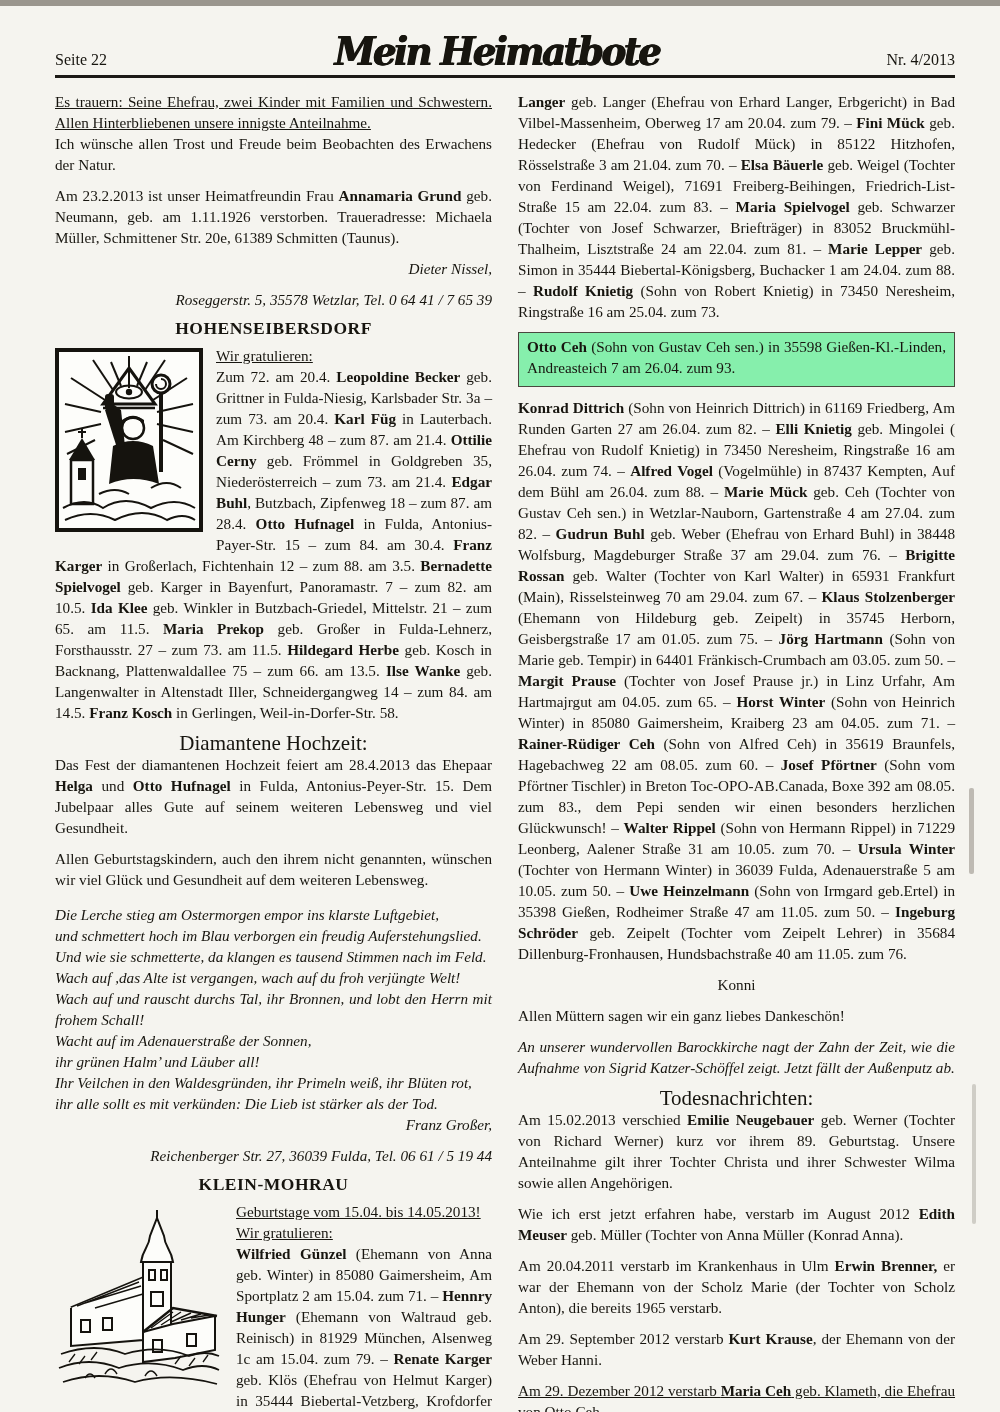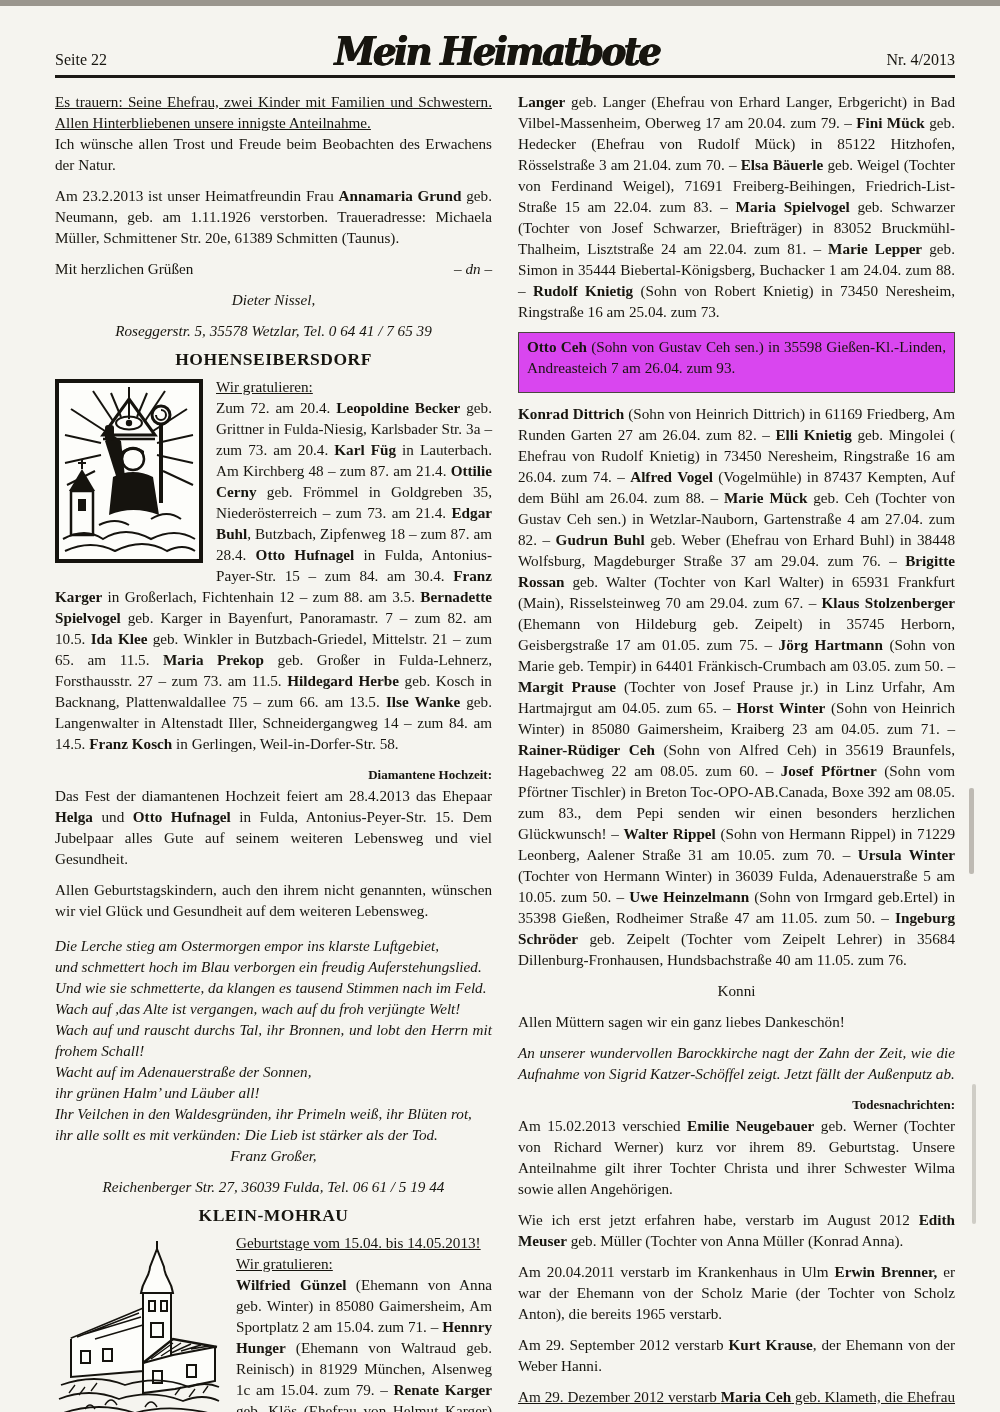--- a/index.html
+++ b/index.html
@@ -11,30 +11,30 @@
   .page-label,.issue-label{font-size:16px;line-height:20px;}
   .masthead{font-family:"DejaVu Serif",serif;font-weight:bold;font-style:italic;
             font-size:37px;line-height:38px;letter-spacing:-2.5px;
             transform:scaleY(1.08);text-shadow:0.8px 0 0 #17150f, -0.4px 0 0 #17150f;}
   .header-rule{height:3px;background:#1c1a16;margin:0 45px 0 55px;}
   
   .columns{display:flex;gap:26px;padding:13px 45px 0 55px;}
   .col{width:437px;font-size:15.2px;line-height:21px;text-align:justify;hyphens:auto;}
   .col p{margin:0 0 10px;}
   p.tight{margin-bottom:0;text-decoration:underline;}
-  .sig{ text-align:center;font-style:italic;margin:0;}
+  .sig{ text-align:right;font-style:italic;margin:0;}
   .greet-row{display:flex;justify-content:space-between;margin:0;}
   .greet-row .ini{font-style:italic;}
   h2.section{font-size:17.5px;text-align:center;font-weight:bold;letter-spacing:.5px;
              margin:7px 0 6px;line-height:22px;}
-  h3.sub{font-size:13px;font-weight:bold;margin:2px 0 0;text-align:right;}
+  h3.sub{font-size:21px;font-weight:normal;margin:2px 0 0;text-align:center;}
   .cut-left{float:left;margin:3px 13px 4px 0;}
   .poem{font-style:italic;margin-top:14px;}
   .poem div{margin:0;}
-  .boxed{border:1.6px solid #4a473f;background:#d946ef;padding:3px 8px 14px;margin:3px 0 10px;}
+  .boxed{border:1.6px solid #4a473f;background:#86efac;padding:3px 8px 8px;margin:3px 0 10px;}
   .boxed p{margin:0;}
   .konni{text-align:center;margin-top:-21px;margin-bottom:10px;}
   .italic-p{font-style:italic;}
   
   .scan-shadow{position:absolute;right:26px;top:782px;width:5px;height:86px;
                background:#8f8b82;opacity:.55;border-radius:2px;}
   .scan-shadow2{position:absolute;right:24px;top:1078px;width:4px;height:140px;
                background:#a29e95;opacity:.45;border-radius:2px;}
   b{font-weight:bold;}
   svg .ink{stroke:#15130e;fill:none;}
@@ -50,24 +50,20 @@
     <span class="issue-label">Nr. 4/2013</span>
   </div>
   <div class="header-rule"></div>
 
   <div class="columns">
 
     <div class="col">
       <p class="tight">Es trauern: Seine Ehefrau, zwei Kinder mit Familien und Schwestern. Allen Hinterbliebenen unsere innigste Anteilnahme.</p>
       <p>Ich wünsche allen Trost und Freude beim Beobachten des Erwachens der Natur.</p>
       <p><span>Am 23.2.2013 ist unser Heimatfreundin Frau </span><b>Annamaria Grund</b><span> geb. Neumann, geb. am 1.11.1926 verstorben. Traueradresse: Michaela Müller, Schmittener Str. 20e, 61389 Schmitten (Taunus).</span></p>
-      <p class="greet-row">
-        <span>Mit herzlichen Grüßen</span>
-        <span class="ini">– dn –</span>
-      </p>
       <p class="sig">Dieter Nissel,</p>
       <p class="sig" style="margin-bottom:6px;">Roseggerstr. 5, 35578 Wetzlar, Tel. 0 64 41 / 7 65 39</p>
 
       <h2 class="section">HOHENSEIBERSDORF</h2>
 
       <span class="cut-left">
         <svg width="148" height="184" viewBox="0 0 148 184">
           <rect x="2" y="2" width="144" height="180" fill="#fdfdfa" stroke="#15130e" stroke-width="4"></rect>
           <g class="ink" stroke-width="2">
             <line x1="74" y1="40" x2="74" y2="8"></line>

